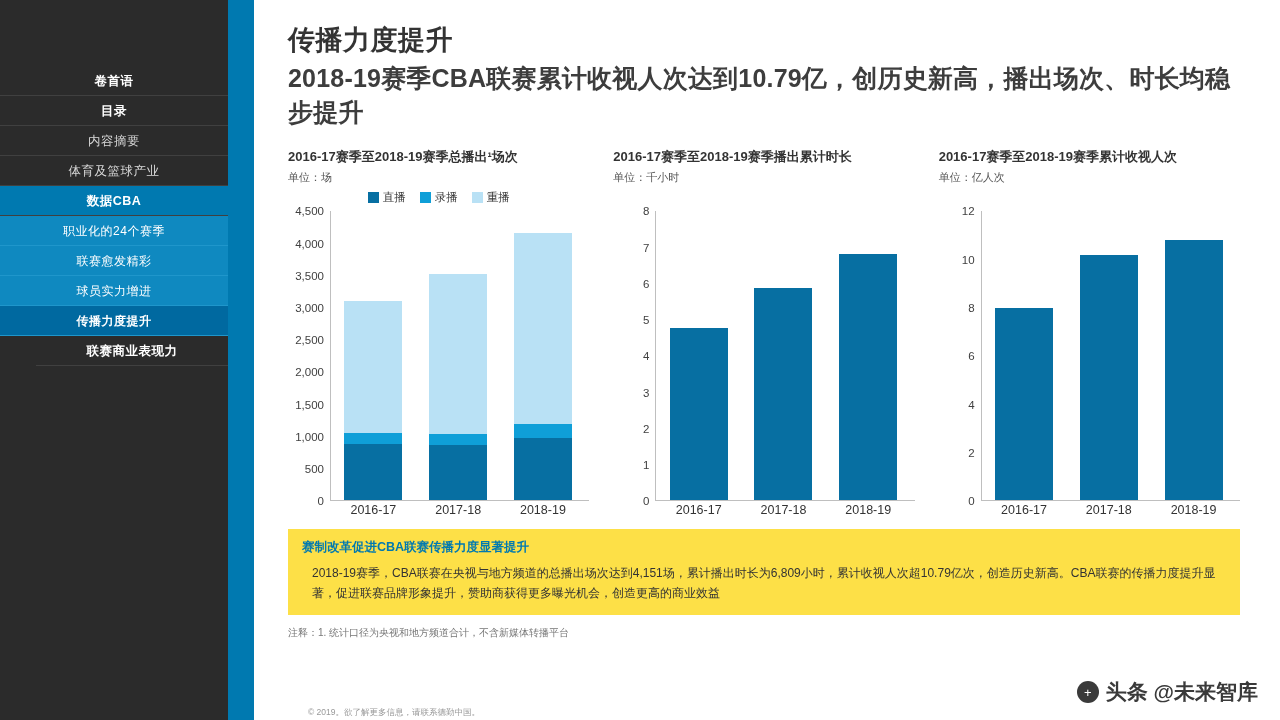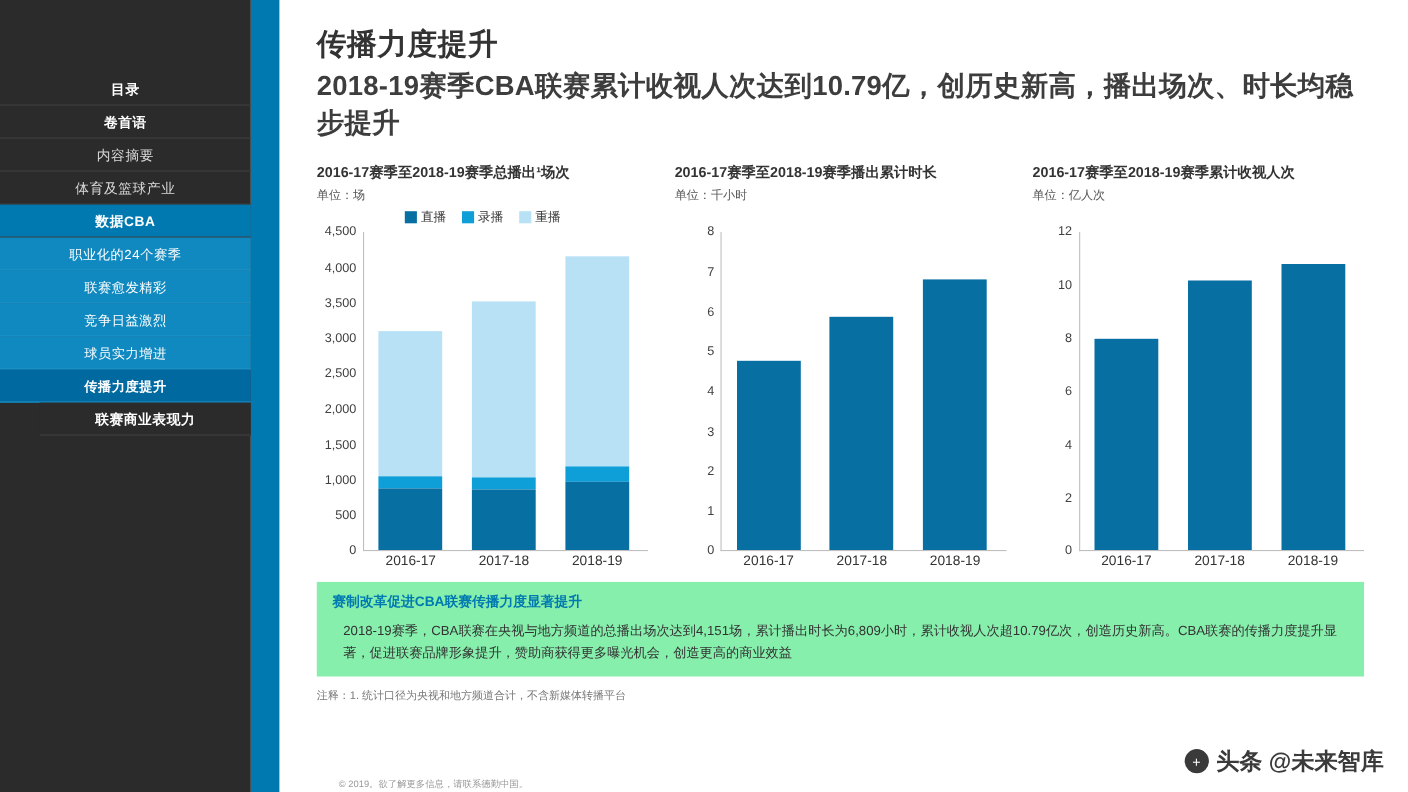--- a/index.html
+++ b/index.html
@@ -87,21 +87,21 @@
   .barcol { width: 58px; display: flex; flex-direction: column; justify-content: flex-end; height: 100%; }
   .seg { width: 100%; }
   .xlabels {
     position: absolute; left: 43px; right: 4px; top: 292px;
     display: flex; justify-content: space-around;
   }
   .xlabel { width: 58px; text-align: center; font-size: 12.5px; color: #333; }
 
   
   .callout {
-    margin: 28px 0 0 0; background: #86efac; padding: 10px 14px 12px 14px;
+    margin: 28px 0 0 0; background: #fde047; padding: 10px 14px 12px 14px;
   }
   .callout-title { color: #0079b0; font-weight: bold; font-size: 12.5px; }
   .callout-body { color: #333; font-size: 12px; line-height: 1.6; margin-top: 8px; padding-left: 10px;}
 
   .notes { margin-top: 10px; font-size: 10px; color: #777; line-height: 1.5; }
   .copyright { position: absolute; left: 34px; bottom: 1px; font-size: 8.5px; color: #999; margin-left: 20px; }
 
   
   .watermark {
     position: absolute; right: 22px; bottom: 14px;
@@ -113,28 +113,27 @@
     color: #fff; font-size: 13px; display: flex; align-items: center; justify-content: center;
     font-weight: normal;
   }
 </style>
 </head>
 <body>
 
 <div class="page">
 
   <nav class="sidebar" id="sidebar">
+      <div class="nav-item bold"><span>卷首语</span></div>
       <div class="nav-item bold"><span>目录</span></div>
-      <div class="nav-item bold"><span>卷首语</span></div>
       <div class="nav-item"><span>内容摘要</span></div>
       <div class="nav-item"><span>体育及篮球产业</span></div>
       <div class="nav-item section-active"><span>数据CBA</span></div>
       <div class="nav-item sub"><span>职业化的24个赛季</span></div>
       <div class="nav-item sub"><span>联赛愈发精彩</span></div>
-      <div class="nav-item sub"><span>竞争日益激烈</span></div>
       <div class="nav-item sub"><span>球员实力增进</span></div>
       <div class="nav-item sub active"><span>传播力度提升</span></div>
       <div class="nav-item last"><span>联赛商业表现力</span></div>
     </nav>
   <div class="side-accent"></div>
 
   <main class="content">
     <h1 class="title">传播力度提升</h1>
     <h2 class="subtitle">2018-19赛季CBA联赛累计收视人次达到10.79亿，创历史新高，播出场次、时长均稳步提升</h2>
 

